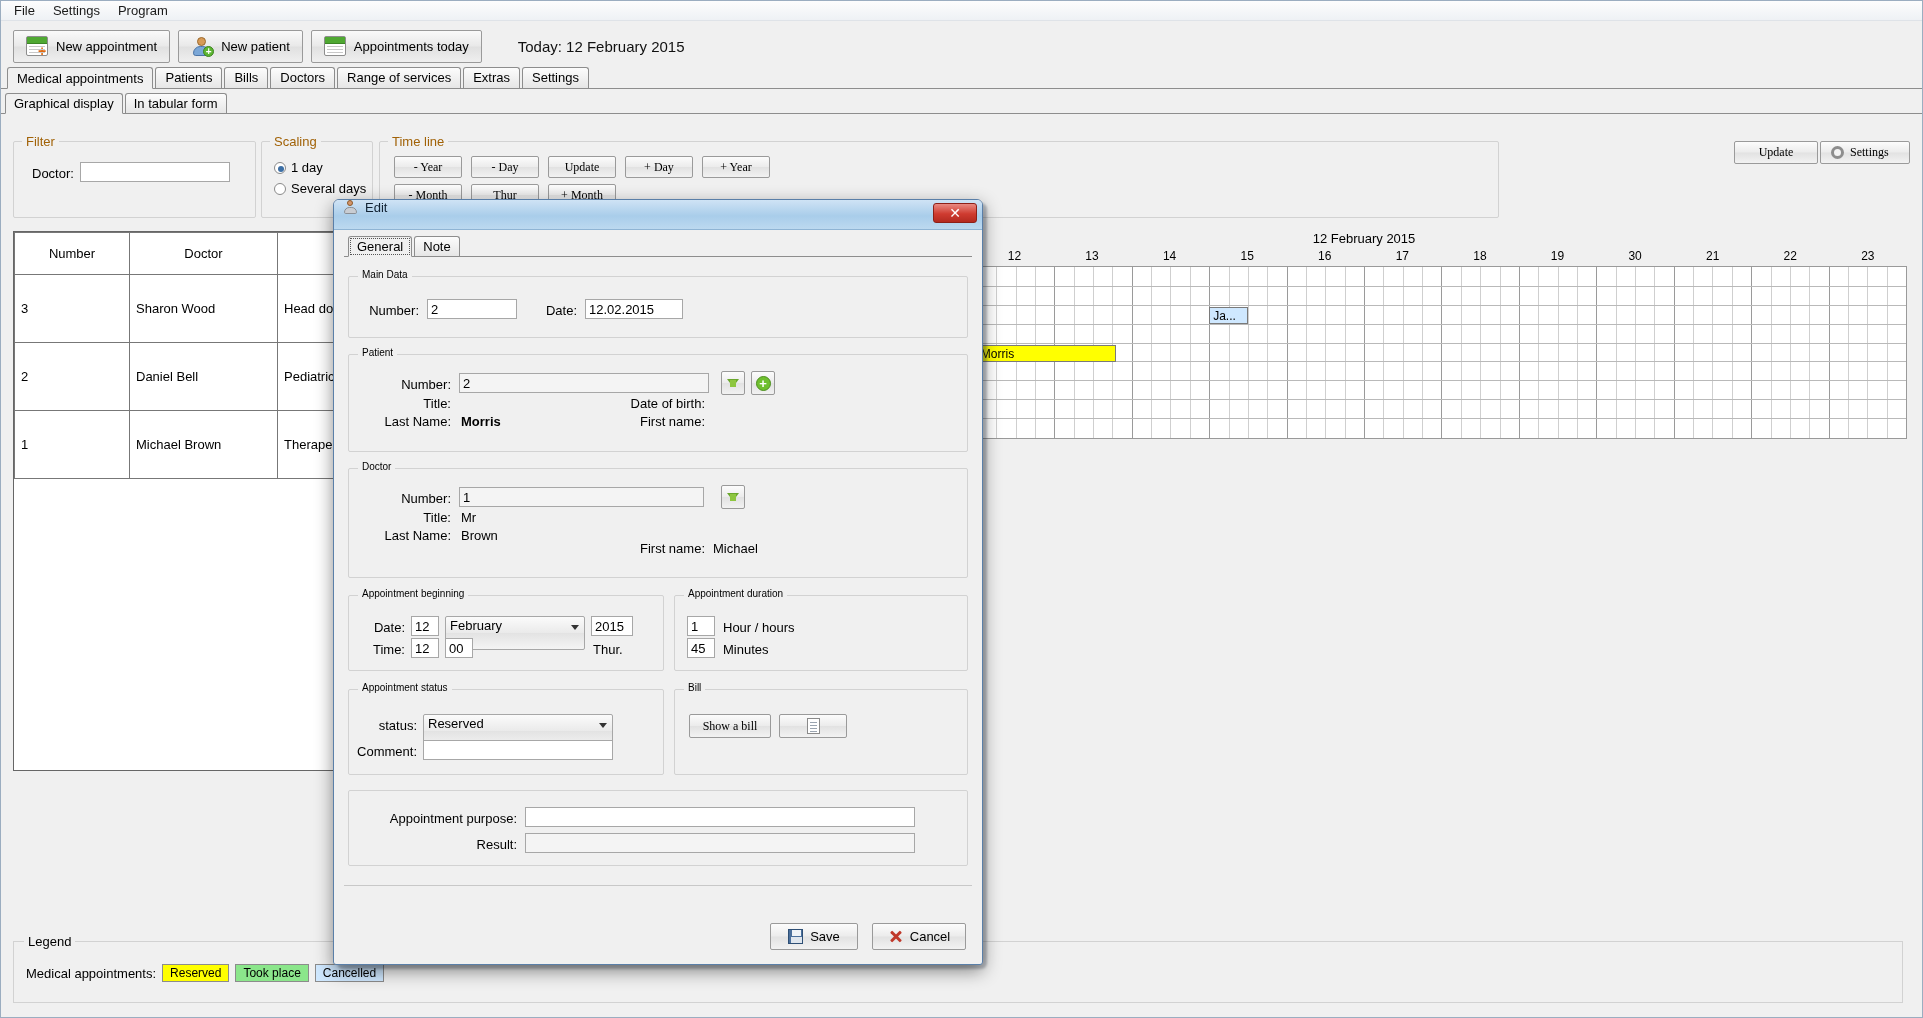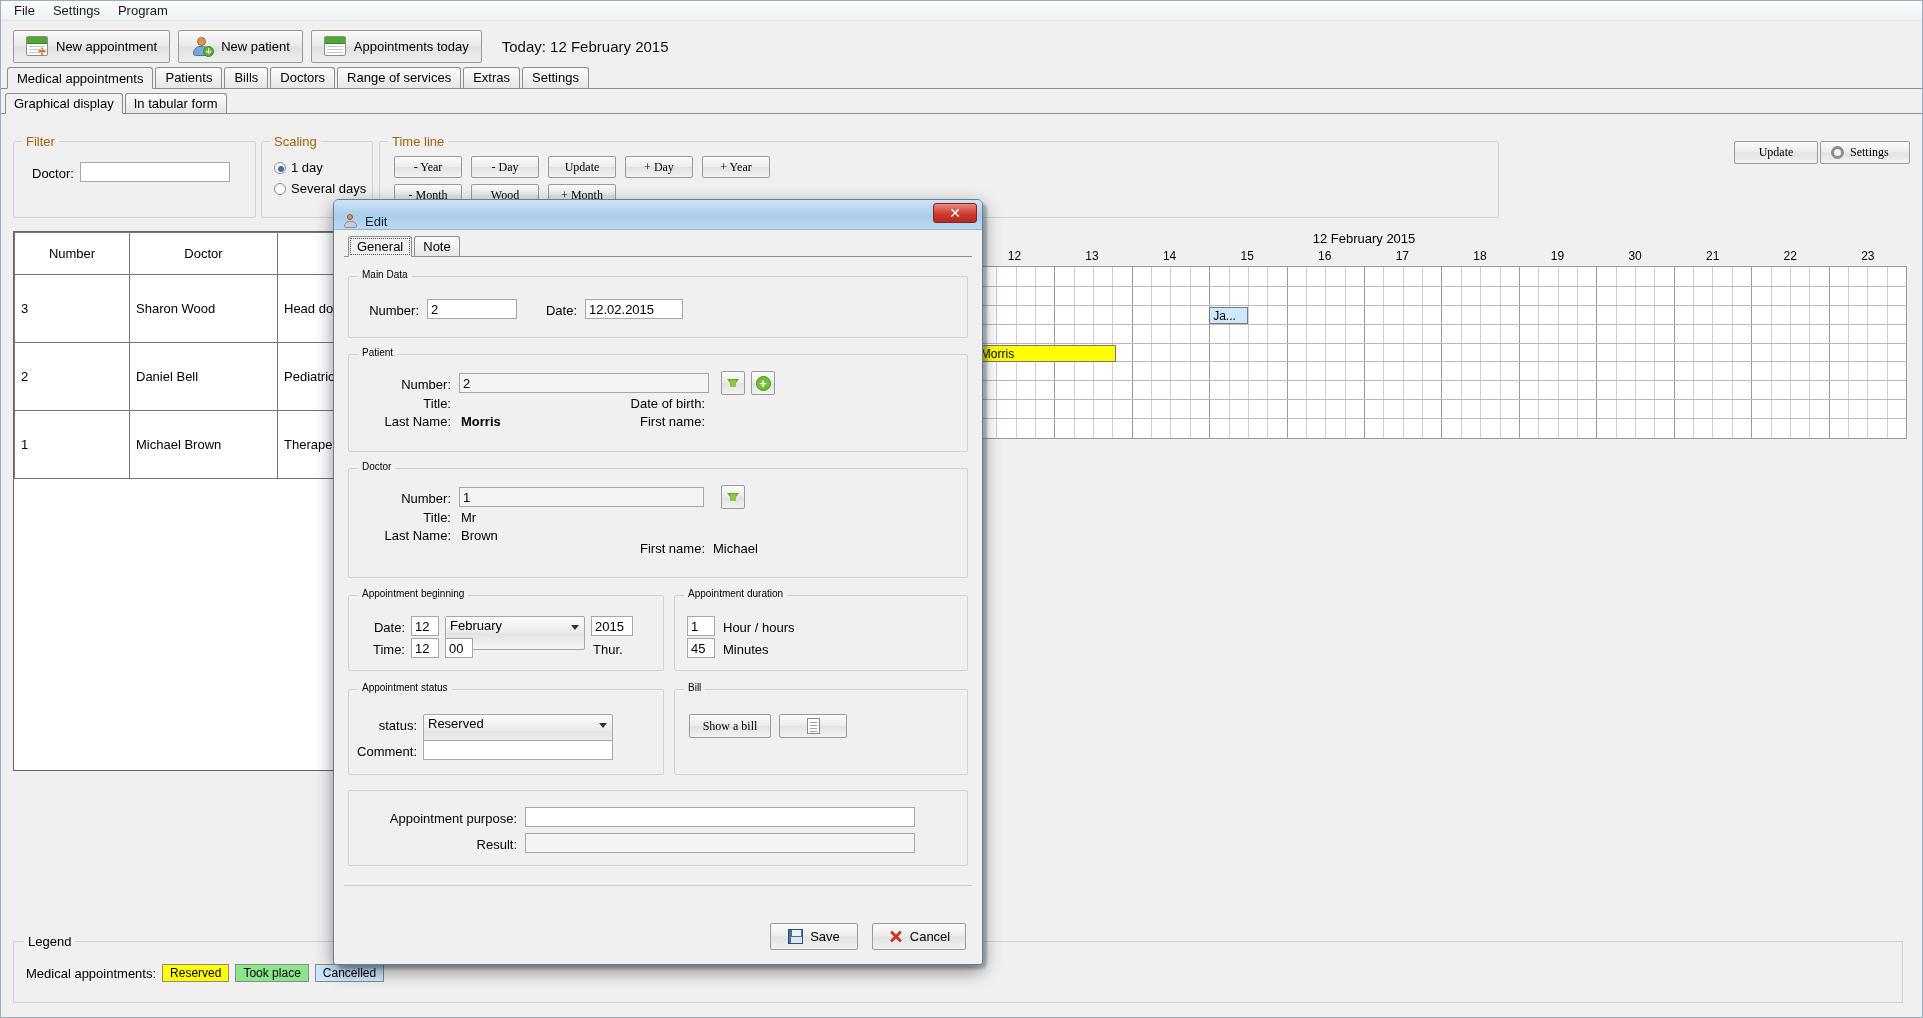--- a/index.html
+++ b/index.html
@@ -40,21 +40,21 @@
   }
   .tbtn {
     display: flex; align-items: center; gap: 8px;
     height: 33px; padding: 0 12px;
     background: linear-gradient(#fafafa, #e9e9e9 48%, #e0e0e0 52%, #efefef);
     border: 1px solid #9a9a9a;
     border-radius: 2px;
     font-size: 13px;
     cursor: default;
   }
-  .today-label { margin-left: 12px; font-size: 15px; color:#111; }
+  .today-label { margin-left: 28px; font-size: 15px; color:#111; }
 
   
   .ico { width: 22px; height: 20px; position: relative; flex: 0 0 auto; }
   .ico-cal { background:#fff; border:1px solid #8d8d8d; border-radius:2px; }
   .ico-cal::before { content:""; position:absolute; left:0; right:0; top:0; height:6px; background:#4fa832; border-bottom:1px solid #3c8526; }
   .ico-cal::after { content:""; position:absolute; left:2px; right:2px; top:9px; height:1px;
     box-shadow: 0 0 0 0 #bbb, 0 3px 0 0 #c8c8c8, 0 6px 0 0 #c8c8c8; background:#c8c8c8; }
   .ico-cal .plus { position:absolute; right:-2px; bottom:-3px; width:11px; height:11px; color:#e06a12; font-size:14px; line-height:9px; font-weight:bold; }
   .ico-person { width:22px; height:20px; position:relative; }
   .ico-person .head { position:absolute; left:6px; top:1px; width:9px; height:9px; border-radius:50%; background:#d79a56; border:1px solid #9c6a2e;}
@@ -172,21 +172,21 @@
     background: #f0f0f0;
     border: 1px solid #5a7fa8;
     border-radius: 6px 6px 3px 3px;
     box-shadow: 0 6px 18px rgba(0,0,0,0.45);
     overflow: hidden;
   }
   .dlg-caption {
     height: 30px;
     background: linear-gradient(#cfe3f5, #a9cdea 55%, #bcd9f0);
     border-bottom: 1px solid #8fb4d4;
-    display: flex; align-items: flex-end; gap: 7px;
+    display: flex; align-items: flex-start; gap: 7px;
     padding: 0 4px 0 9px;
     position: relative;
   }
   .dlg-caption .cap-ico { width:15px; height:15px; position:relative; }
   .dlg-caption .cap-ico .h { position:absolute; left:4px; top:0; width:6px; height:6px; border-radius:50%; background:#d4956a; border:1px solid #8c5a2c; }
   .dlg-caption .cap-ico .b { position:absolute; left:1px; top:7px; width:13px; height:7px; border-radius:6px 6px 2px 2px; background:#c9cdd3; border:1px solid #8a8f96; }
   .dlg-title { font-size: 13px; color:#123; }
   .dlg-close {
     position:absolute; right: 5px; top: 3px;
     width: 44px; height: 20px; border-radius: 3px;
@@ -318,21 +318,21 @@
     <span class="gb-title">Time line</span>
     <div style="position:absolute;left:14px;top:14px;display:flex;gap:9px;">
       <button class="gbtn">- Year</button>
       <button class="gbtn">- Day</button>
       <button class="gbtn">Update</button>
       <button class="gbtn">+ Day</button>
       <button class="gbtn">+ Year</button>
     </div>
     <div style="position:absolute;left:14px;top:42px;display:flex;gap:9px;">
       <button class="gbtn">- Month</button>
-      <button class="gbtn">Wood</button>
+      <button class="gbtn">Thur</button>
       <button class="gbtn">+ Month</button>
     </div>
   </div>
 
   <button class="gbtn" id="update-btn" style="width:84px;height:23px;">Update</button>
   <button class="gbtn" id="settings-btn" style="width:90px;height:23px;">
     <span class="gear"></span>
     <span>Settings</span>
   </button>
 

